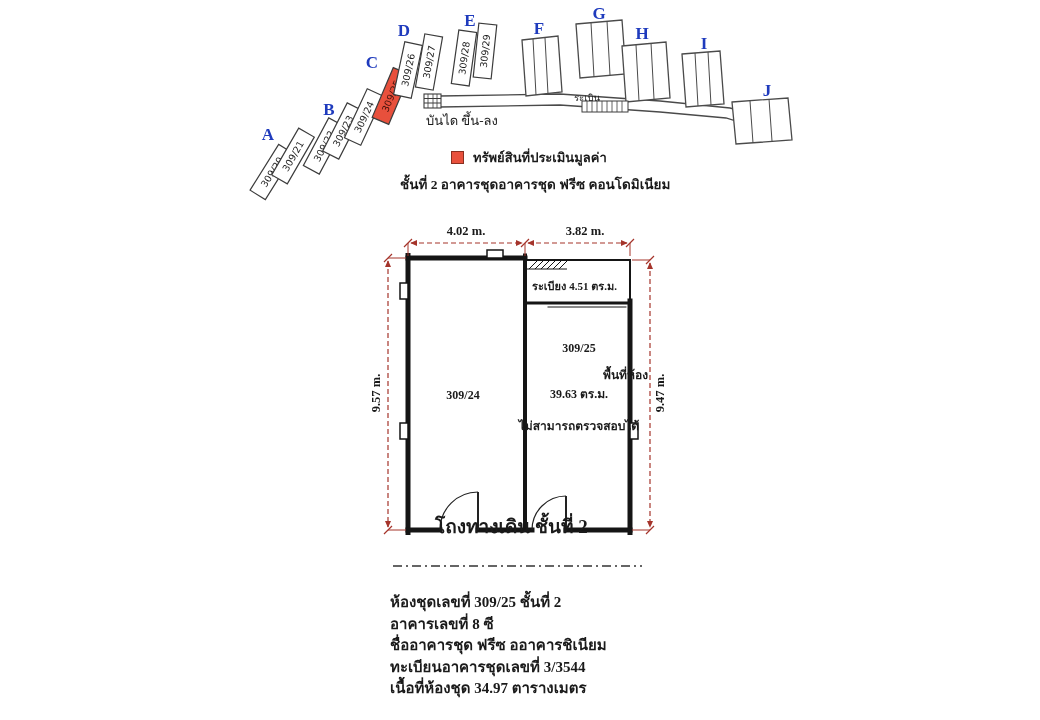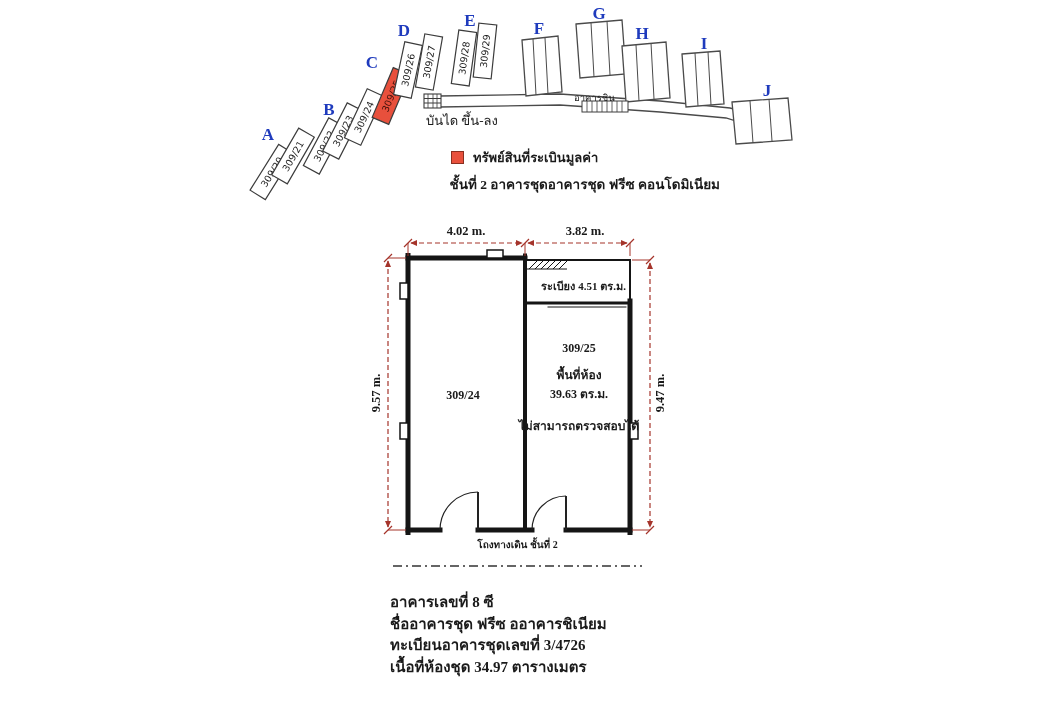--- a/index.html
+++ b/index.html
@@ -3,34 +3,34 @@
 <meta charset="utf-8">
 <style>
   * { margin:0; padding:0; box-sizing:border-box; }
   html,body { width:1040px; height:720px; background:#ffffff; }
   body { font-family:"Liberation Serif","DejaVu Serif",serif; color:#1a1a1a; position:relative; }
   .page { position:relative; width:1040px; height:720px; background:#ffffff; overflow:hidden; }
   #linework { position:absolute; left:0; top:0; }
   .ov { position:absolute; white-space:nowrap; }
   .legend { left:451px; top:147px; display:flex; align-items:center; gap:9px; font-weight:bold; font-size:13px; }
   .swatch { width:13px; height:13px; border:1px solid #8a2f20; display:inline-block; }
-  .caption { left:400px; top:173px; width:320px; text-align:right; font-weight:bold; font-size:13.5px; }
+  .caption { left:400px; top:173px; width:320px; text-align:left; font-weight:bold; font-size:13.5px; }
   .stairs-lbl { left:426px; top:110px; font-size:13px; }
   .walkway-lbl { left:574px; top:90px; font-size:9.5px; }
   .dim { font-weight:bold; font-size:12.5px; text-align:center; }
   .dim-tl { left:432px; top:224px; width:68px; }
   .dim-tr { left:551px; top:224px; width:68px; }
   .dim-l { left:345px; top:385px; width:64px; height:16px; transform:rotate(-90deg); }
   .dim-r { left:629px; top:385px; width:64px; height:16px; transform:rotate(-90deg); }
-  .balcony-lbl { left:532px; top:277px; width:94px; text-align:right; font-weight:bold; font-size:11px; }
+  .balcony-lbl { left:532px; top:277px; width:94px; text-align:left; font-weight:bold; font-size:11px; }
   .room-left-lbl { left:428px; top:388px; width:70px; text-align:center; font-weight:bold; font-size:12px; }
   .room-right { left:510px; top:341px; width:138px; text-align:center; font-size:12px; font-weight:bold; white-space:normal; }
-  .room-right .gap { margin-top:9px; }
+  .room-right .gap { margin-top:9px;text-align:right; }
   .room-right .nt { margin-top:13px; }
-  .corridor-lbl { left:435px; top:537px; width:165px; text-align:center; font-weight:bold; font-size:10px; }
+  .corridor-lbl { left:435px; top:511px; width:165px; font-weight:bold; font-size:19px; }
   .details { left:390px; top:592px; font-weight:bold; font-size:15px; line-height:21.5px; white-space:normal; }
 </style>
 </head>
 <body>
 
 <div class="page">
 
   <svg id="linework" width="1040" height="720" viewBox="0 0 1040 720">
     <defs>
       <marker id="arr" viewBox="0 0 10 10" refX="8" refY="5" markerWidth="6.5" markerHeight="6.5" orient="auto-start-reverse">
@@ -159,44 +159,45 @@
       <path d="M650,263 V527" stroke-width="1.2" stroke-dasharray="5 3" marker-start="url(#arr)" marker-end="url(#arr)"></path>
       <path d="M632,260 H650 M632,530 H650" stroke-width="1"></path>
       <path d="M646,264 L654,256 M646,534 L654,526" stroke-width="1.2"></path>
     </g>
 
     <path d="M393,566 H642" stroke="#333333" stroke-width="1.6" stroke-dasharray="9 4 2 4" fill="none"></path>
   </svg>
 
   <div class="ov legend">
     <span class="swatch" style="background: rgb(232, 80, 60);"></span>
-    <span>ทรัพย์สินที่ระเบินมูลค่า</span>
+    <span>ทรัพย์สินที่ประเมินมูลค่า</span>
   </div>
 
   <div class="ov caption">ชั้นที่ 2 อาคารชุดอาคารชุด ฟรีซ คอนโดมิเนียม</div>
   <div class="ov stairs-lbl">บันได ขึ้น-ลง</div>
-  <div class="ov walkway-lbl">อาคารชิน</div>
+  <div class="ov walkway-lbl">ระเบิน</div>
 
   <div class="ov dim dim-tl">4.02 m.</div>
   <div class="ov dim dim-tr">3.82 m.</div>
   <div class="ov dim dim-l">9.57 m.</div>
   <div class="ov dim dim-r">9.47 m.</div>
 
   <div class="ov balcony-lbl">ระเบียง 4.51 ตร.ม.</div>
   <div class="ov room-left-lbl">309/24</div>
 
   <div class="ov room-right">
     <div>309/25</div>
     <div class="gap">พื้นที่ห้อง</div>
     <div>39.63 ตร.ม.</div>
     <div class="nt">ไม่สามารถตรวจสอบได้</div>
   </div>
 
   <div class="ov corridor-lbl">โถงทางเดิน ชั้นที่ 2</div>
 
   <div class="ov details">
+    <div>ห้องชุดเลขที่ 309/25 ชั้นที่ 2</div>
     <div>อาคารเลขที่ 8 ซี</div>
     <div>ชื่ออาคารชุด ฟรีซ ออาคารชิเนียม</div>
-    <div>ทะเบียนอาคารชุดเลขที่ 3/4726</div>
+    <div>ทะเบียนอาคารชุดเลขที่ 3/3544</div>
     <div>เนื้อที่ห้องชุด 34.97 ตารางเมตร</div>
   </div>
 
 </div>
 
 </body></html>

